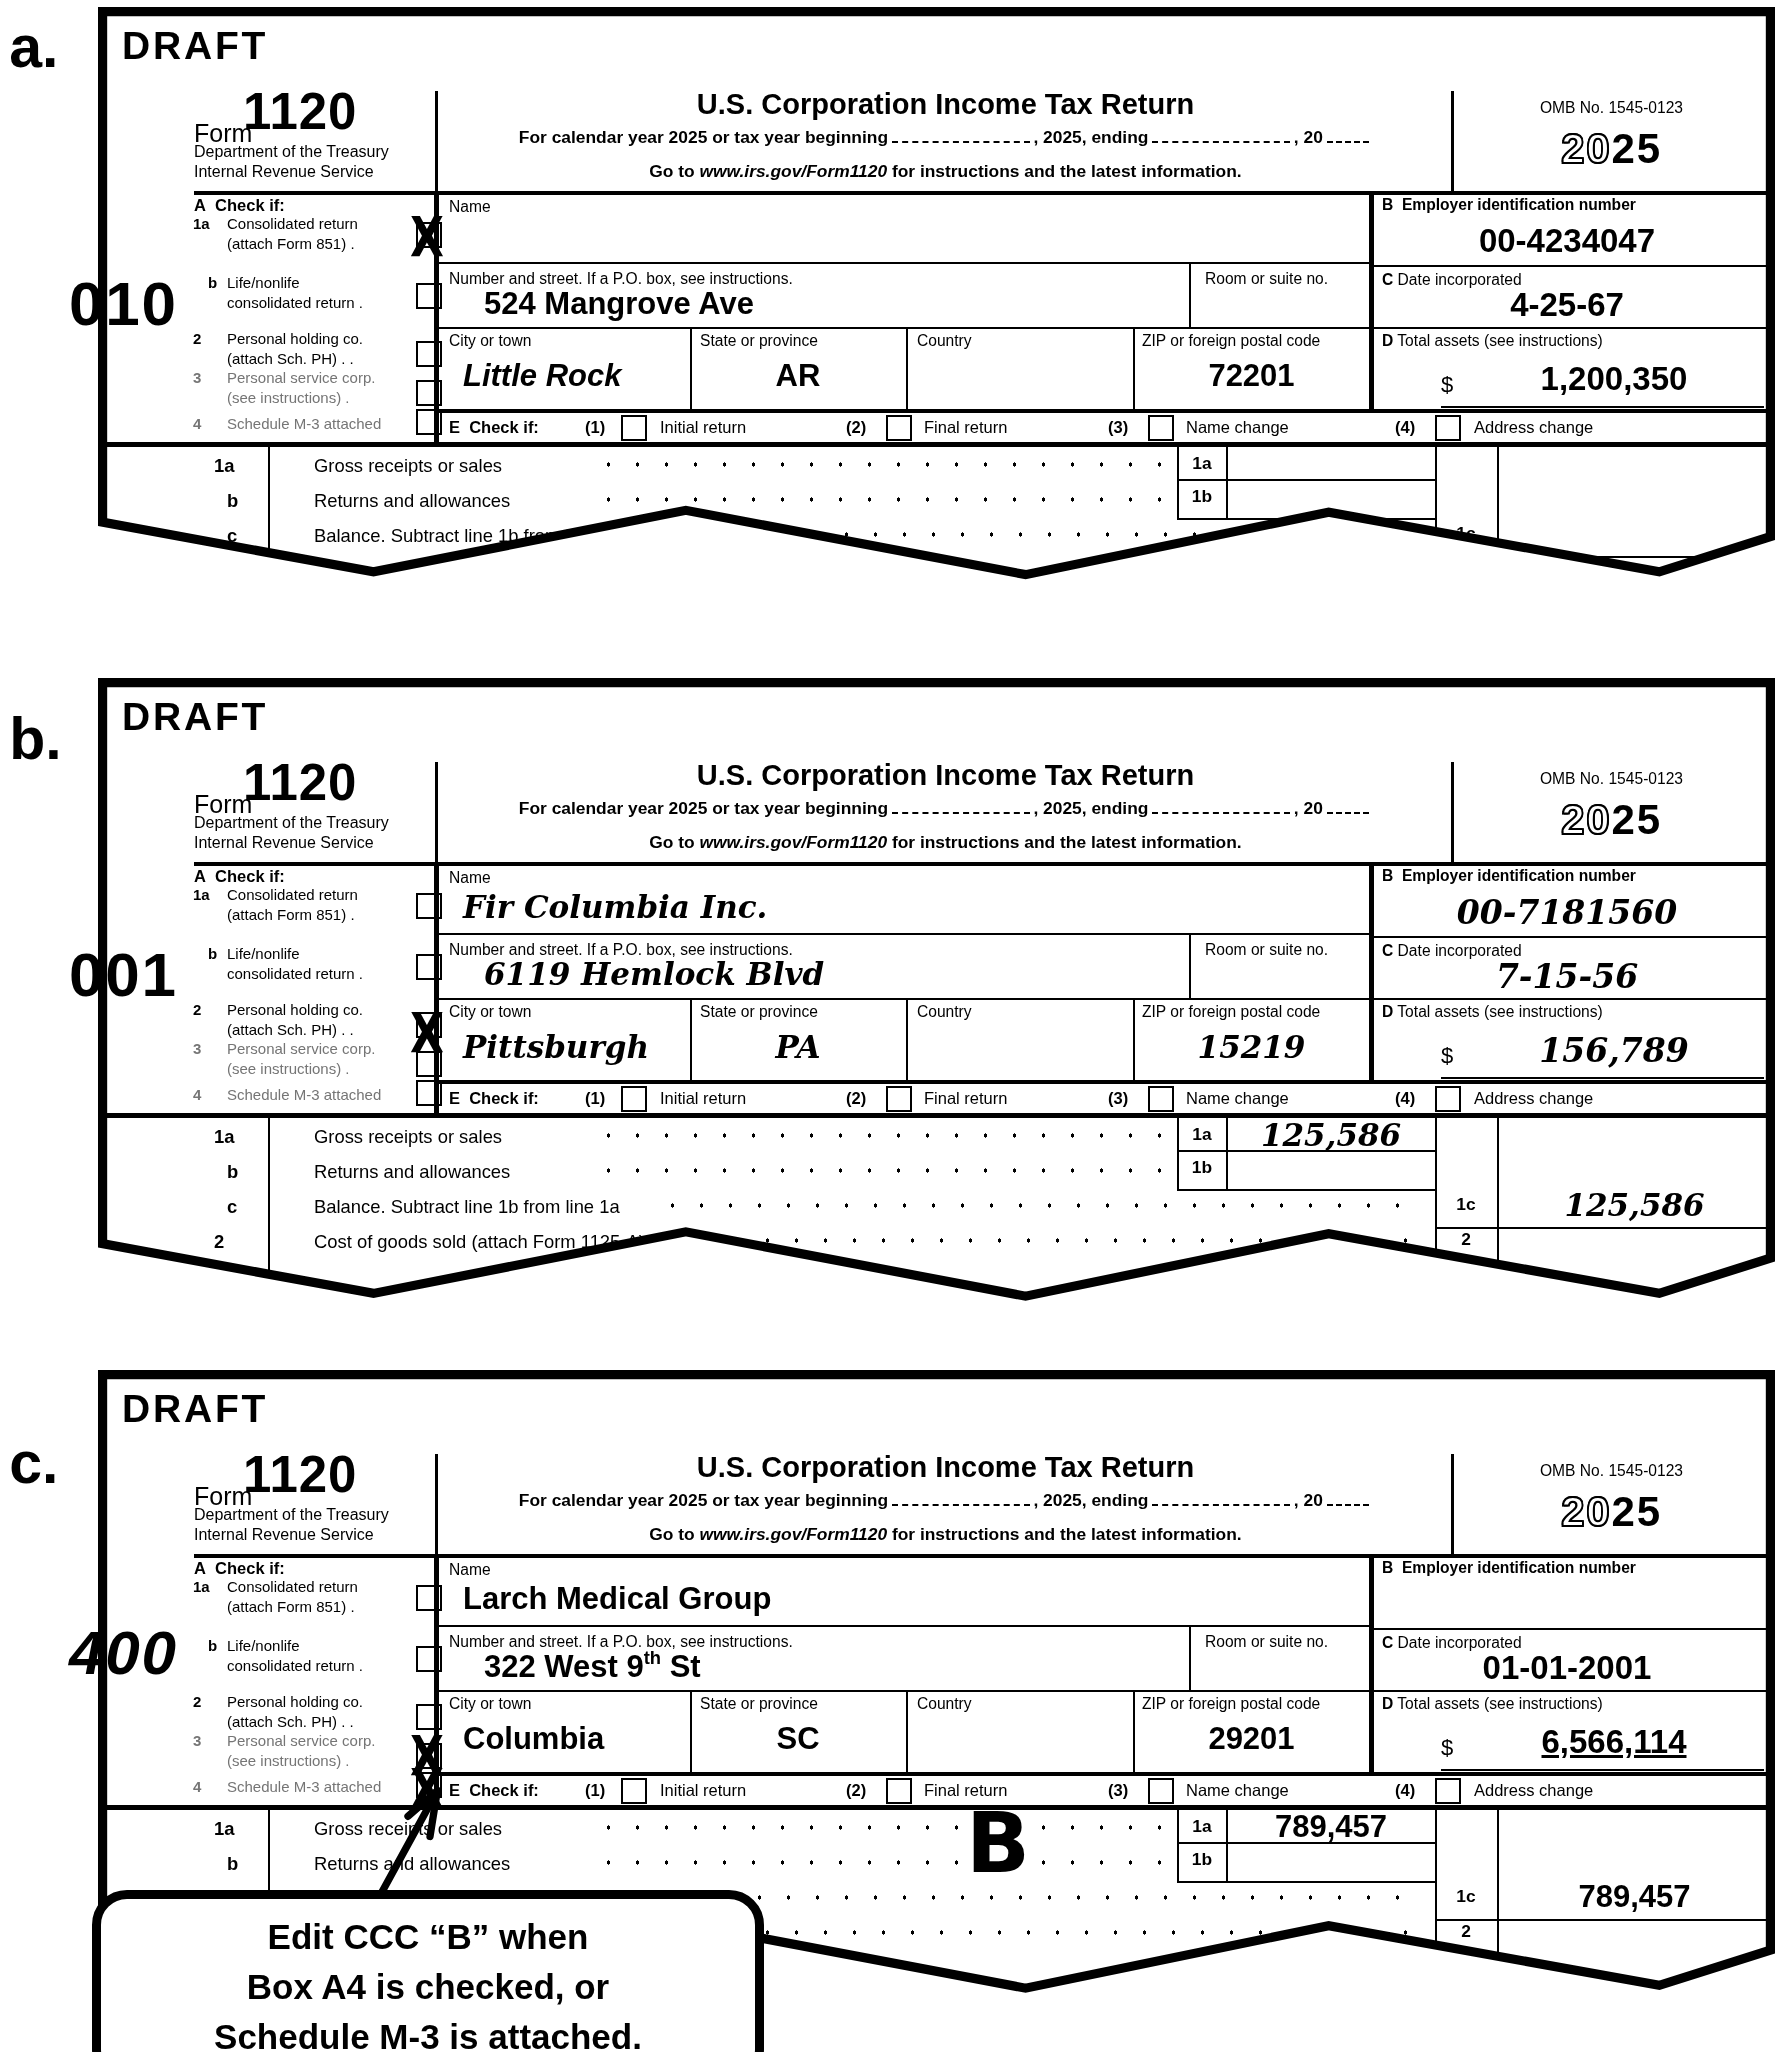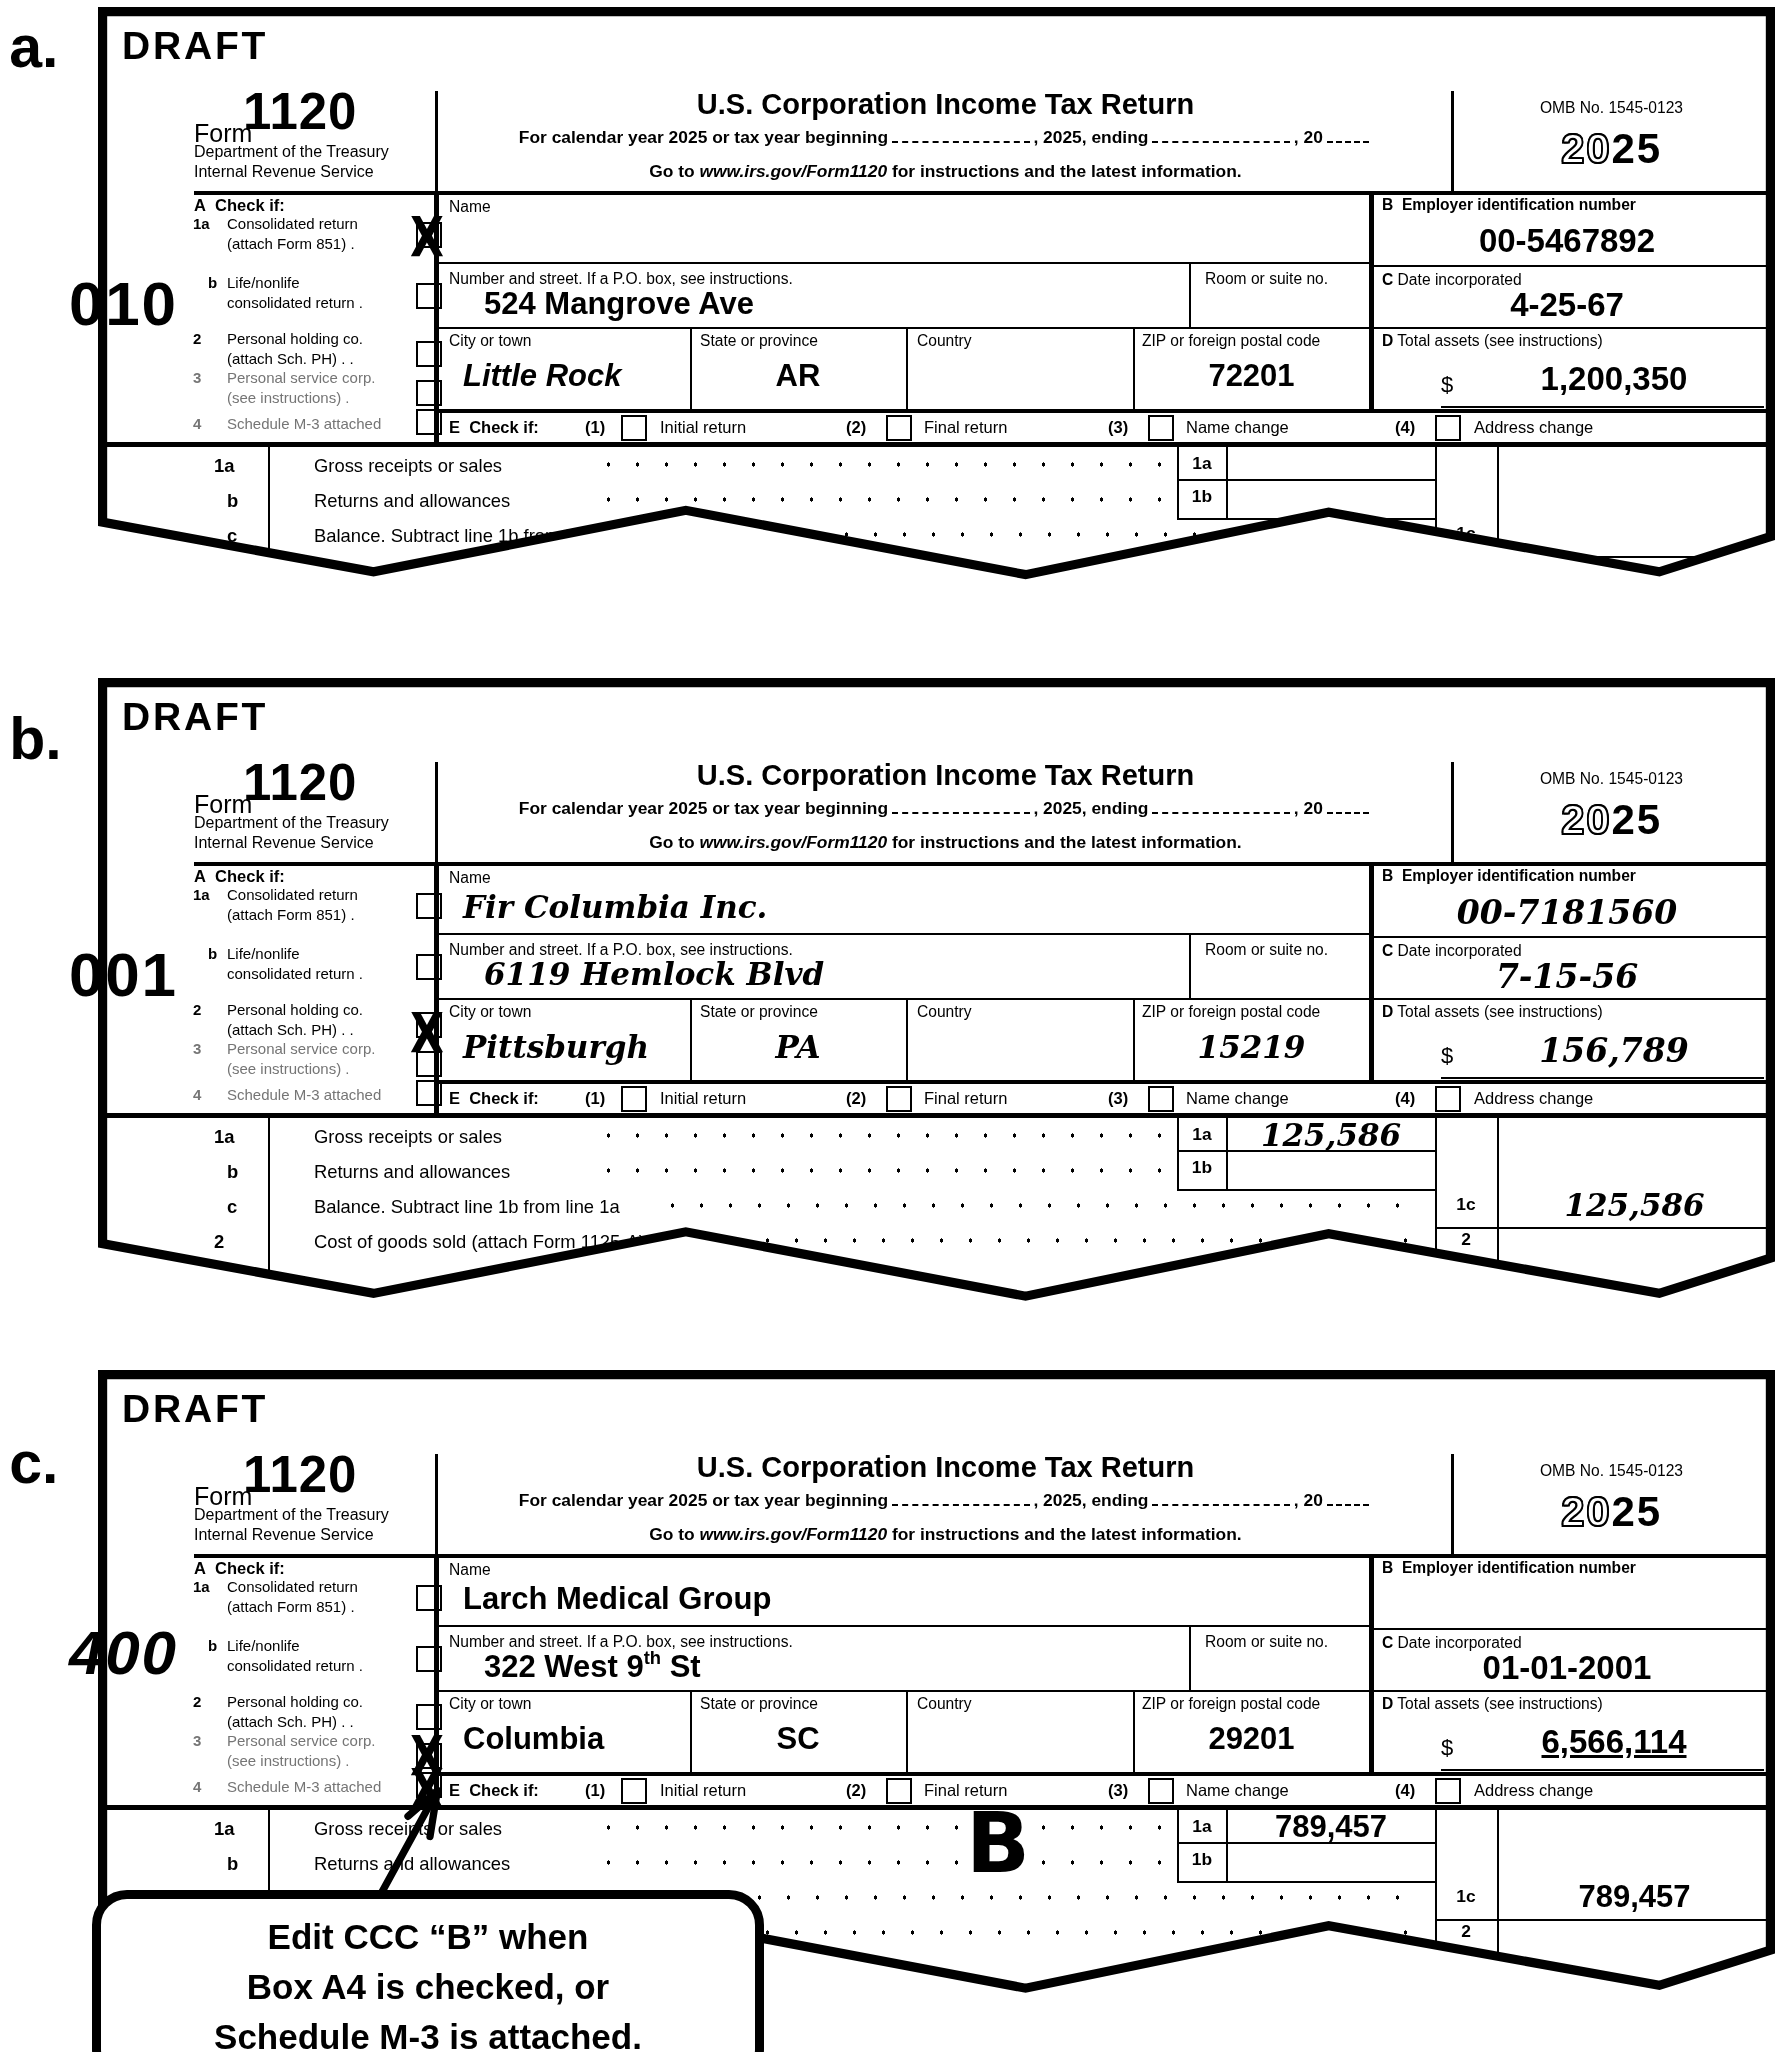--- a/index.html
+++ b/index.html
@@ -140,21 +140,21 @@
     </div>
     <div class="abs lbl" style="left:1284px;top:325px;">
       <span class="lbl-letter">D</span> <span>Total assets (see instructions)</span>
     </div>
 
     <span class="abs entry" style="left:386px;top:277px;"><span>524 Mangrove Ave</span><sup class="ord"></sup><span></span></span>
     <span class="abs entry" style="left:365px;top:351px;font-style:italic;">Little Rock</span>
     <div class="abs entry" style="left:592px;top:351px;width:216px;text-align:center;">AR</div>
     <div class="abs entry" style="left:808px;top:351px;width:227px;text-align:center;"></div>
     <div class="abs entry" style="left:1035px;top:351px;width:237px;text-align:center;">72201</div>
-    <div class="abs entry-sm" style="left:1276px;top:215px;width:386px;text-align:center;">00-5467892</div>
+    <div class="abs entry-sm" style="left:1276px;top:215px;width:386px;text-align:center;">00-4234047</div>
     <div class="abs entry-sm" style="left:1276px;top:279px;width:386px;text-align:center;">4-25-67</div>
     <span class="abs" style="left:1343px;top:365px;font-size:22px;">$</span>
     <div class="abs entry-sm" style="left:1368px;top:353px;width:296px;text-align:center;">1,200,350</div>
 
     <div class="abs" style="left:351px;top:411px;font-size:16.5px;font-weight:bold;">
       <span>E</span>&nbsp;&nbsp;<span>Check if:</span>
     </div>
     <span class="abs erow-num" style="left:487px;top:411px;">(1)</span>
     <span class="cbox" style="left:523px;top:408px;"></span>
     <span class="abs erow" style="left:562px;top:411px;">Initial return</span>

